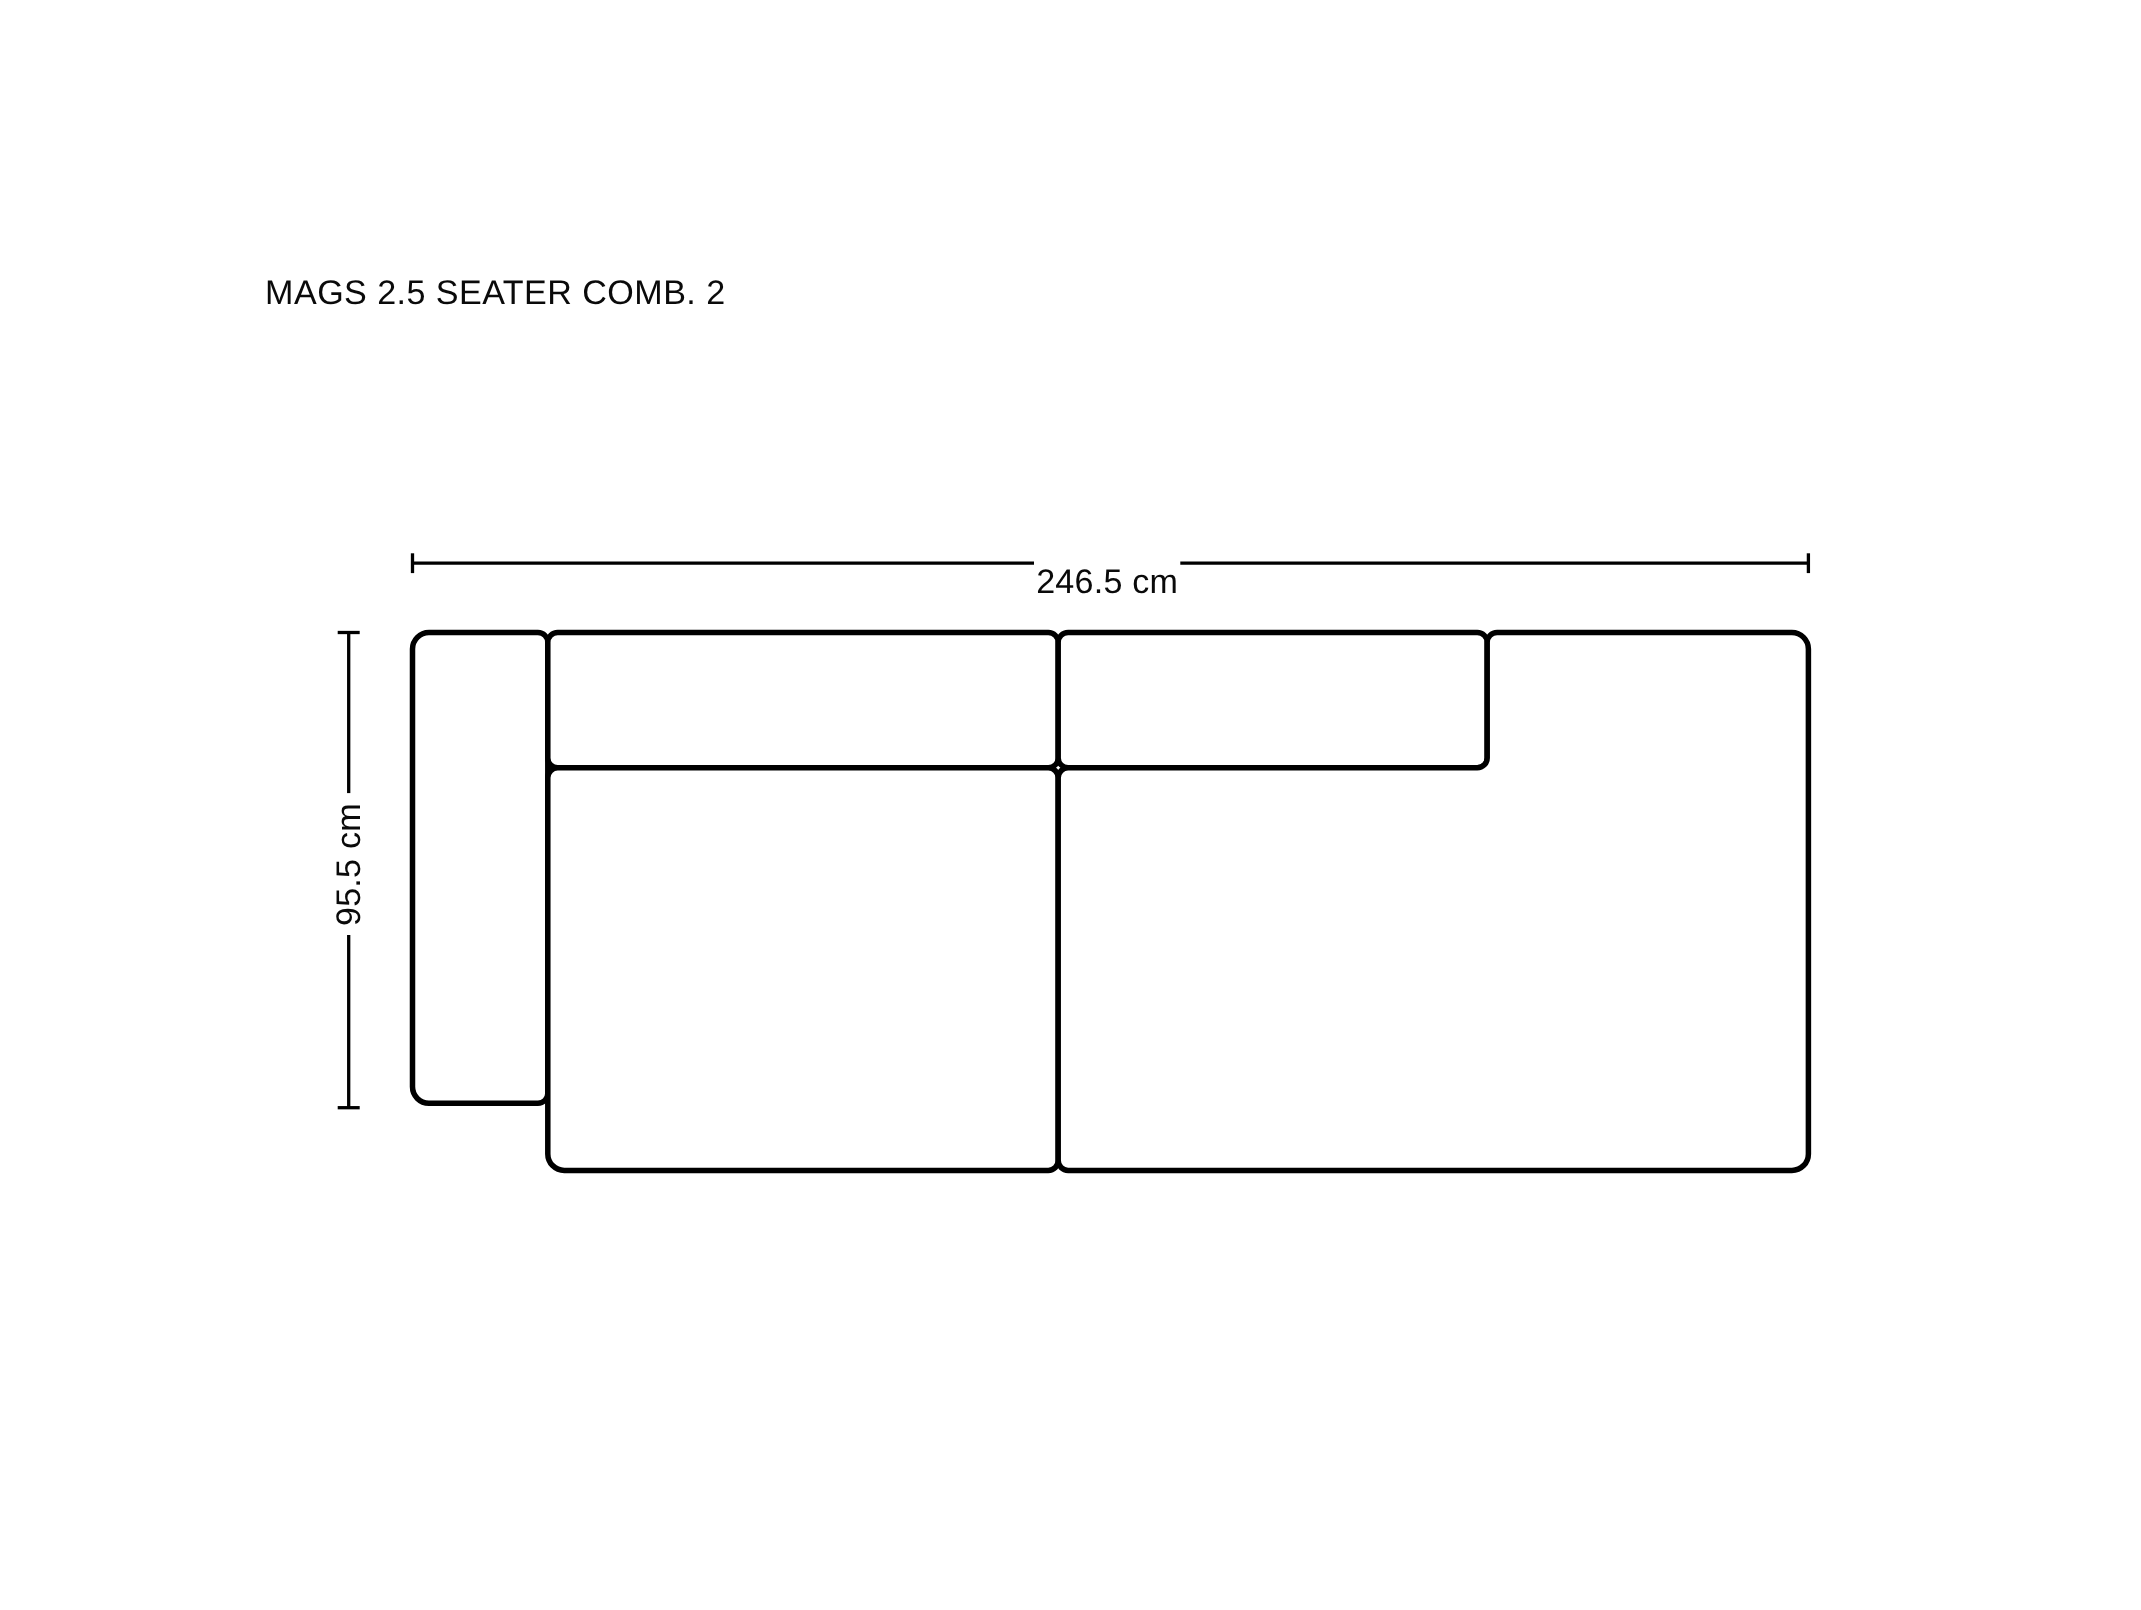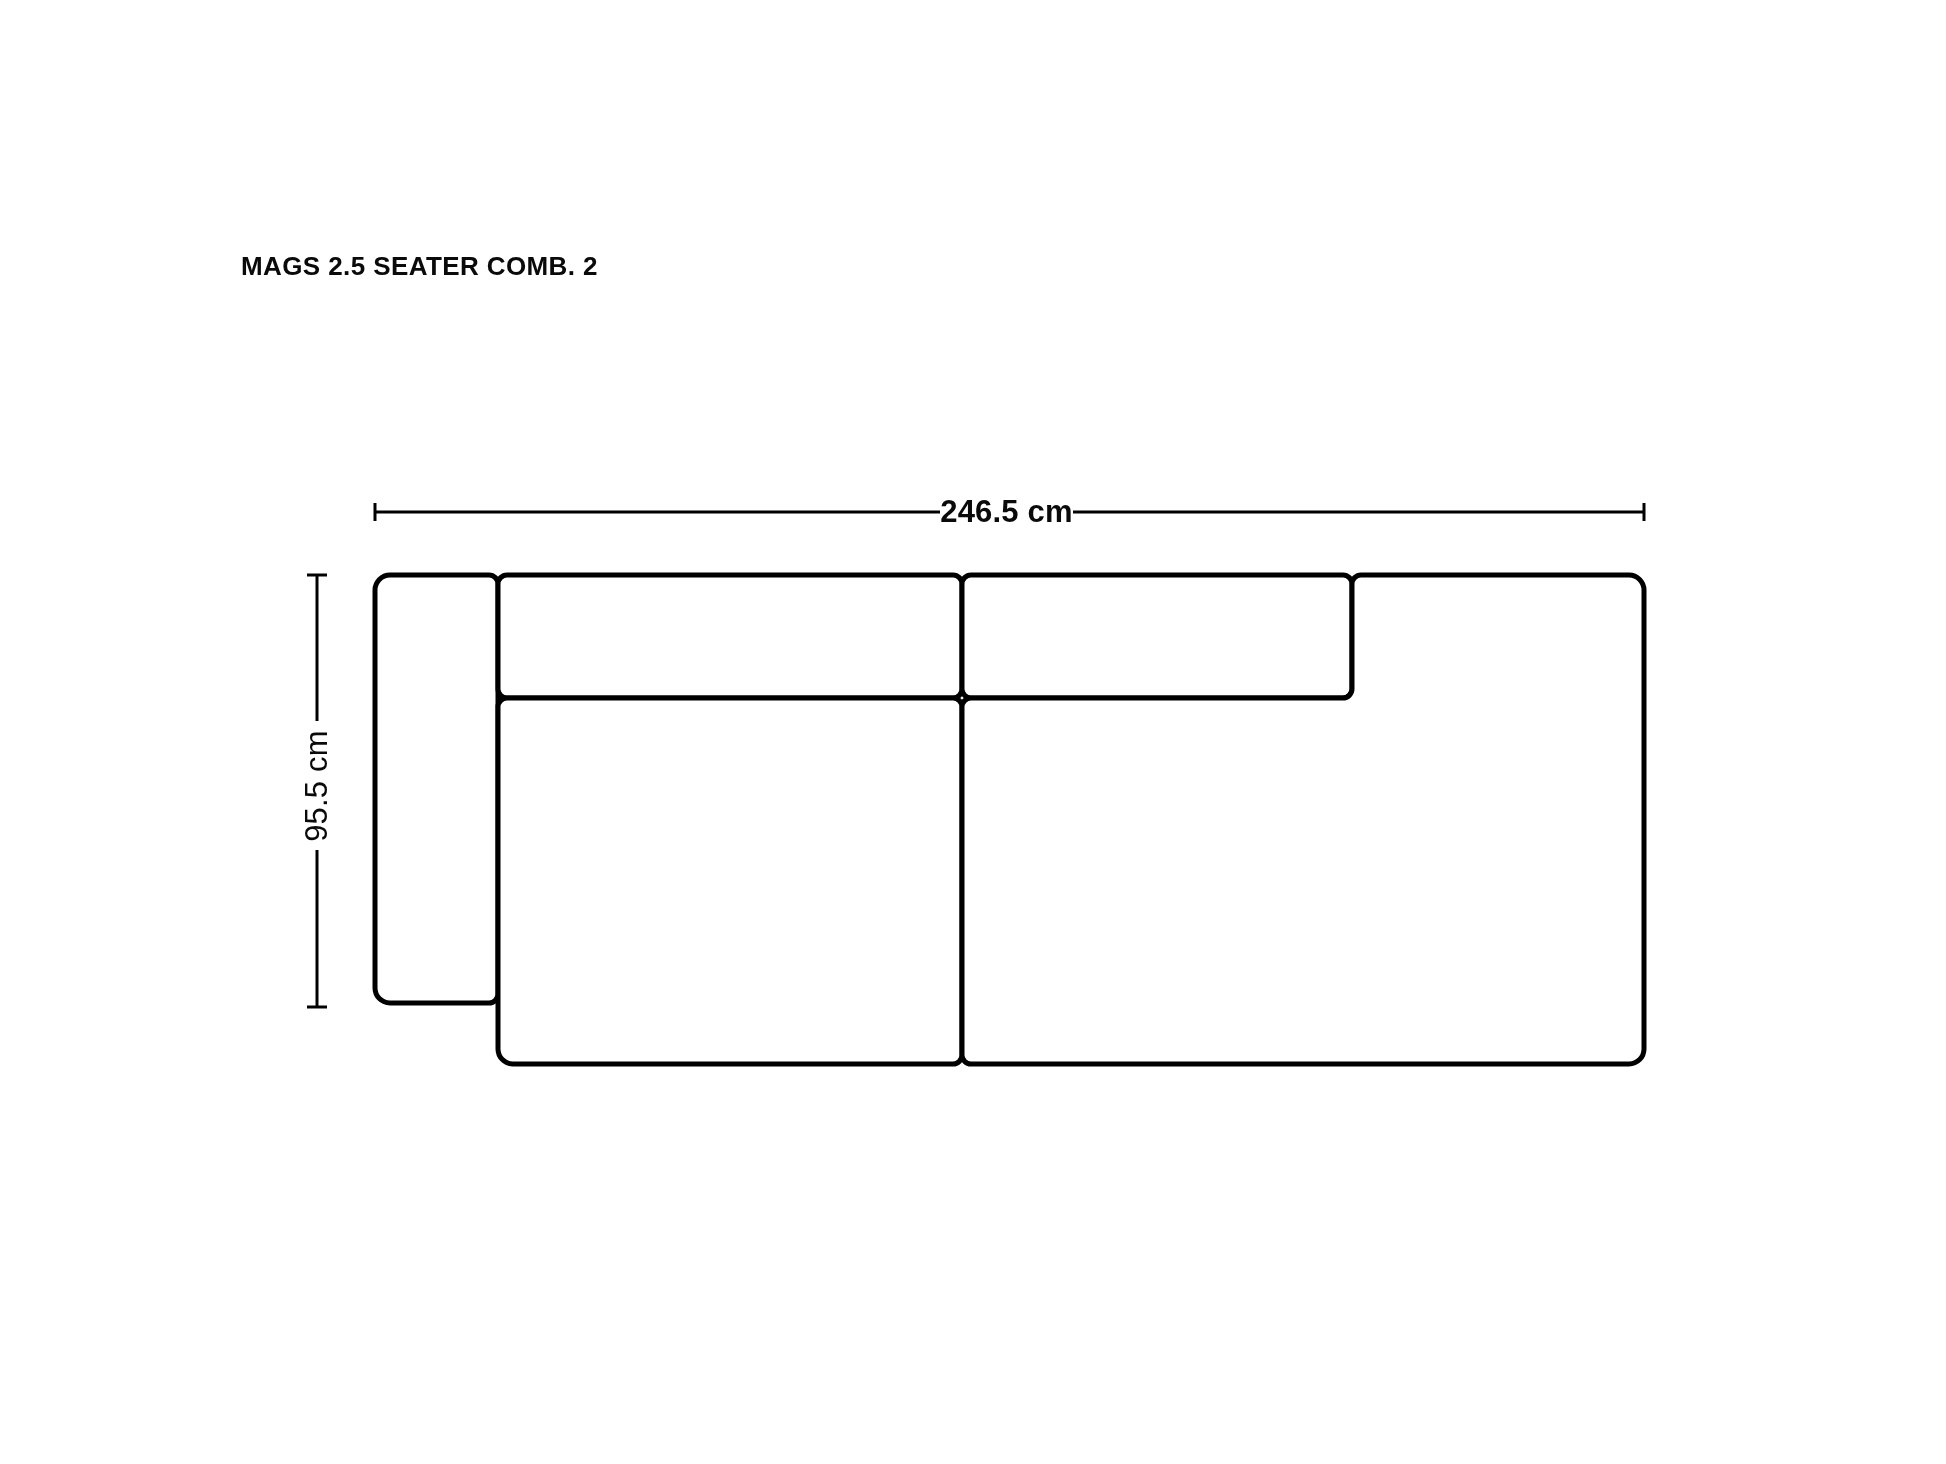--- a/index.html
+++ b/index.html
@@ -13,48 +13,47 @@
     height: 1464px;
     background: #ffffff;
     font-family: "Liberation Sans", "DejaVu Sans", sans-serif;
     color: #0a0a0a;
     overflow: hidden;
   }
   .title-block {
     position: absolute;
     left: 241px;
     top: 247px;
-    font-size: 26px;
+    font-size: 31px;
     line-height: 38px;
-    font-weight: bold;
+    font-weight: normal;
     letter-spacing: 0.4px;
     color: #0a0a0a;
     white-space: nowrap;
   }
   .diagram-svg {
     position: absolute;
     left: 0;
     top: 0;
   }
   .dim-label {
     position: absolute;
     font-size: 31px;
     font-weight: 400;
     letter-spacing: 0.2px;
     color: #0a0a0a;
     text-align: center;
     white-space: nowrap;
   }
   .dim-label-width {
     left: 906px;
-    top: 495px;
+    top: 512px;
     width: 201px;
     height: 34px;
     line-height: 34px;
-    font-weight: bold;
   }
   .dim-label-depth {
     left: 217px;
     top: 769px;
     width: 200px;
     height: 34px;
     line-height: 34px;
     transform: rotate(-90deg);
     transform-origin: center center;
   }

